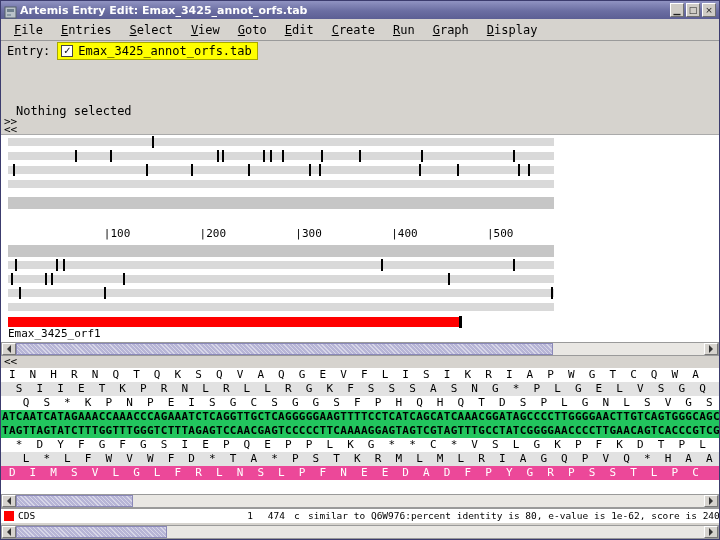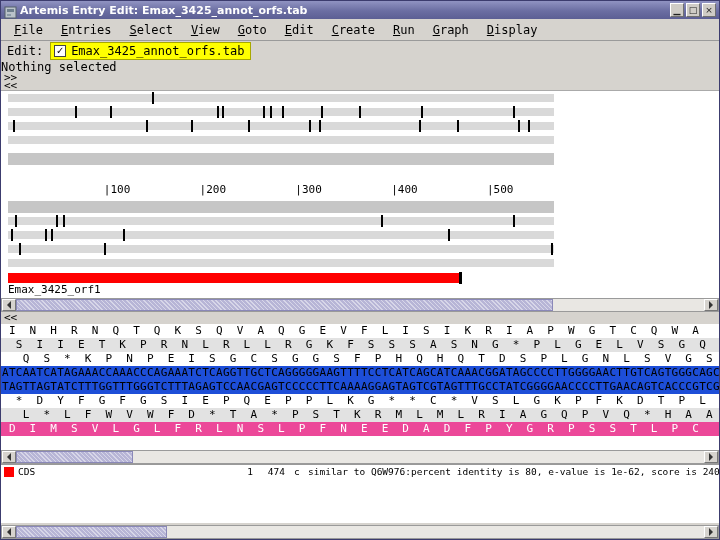--- a/index.html
+++ b/index.html
@@ -50,21 +50,21 @@
     display:inline-flex; align-items:center; gap:5px;
     background:#ffff00; border:1px solid #a8a800;
     padding:1px 5px 1px 3px; font-size:12px; cursor:default;
   }
   .checkbox{
     width:12px; height:12px; background:#ffffff; border:1px solid #444;
     font-size:10px; line-height:10px; text-align:center; color:#111;
     font-family:"DejaVu Sans", sans-serif;
   }
 
-  .statusline{ height:13px; flex:0 0 13px; font-size:12px; line-height:13px; padding-left:0; }
+  .statusline{ height:13px; flex:0 0 13px; font-size:12px; line-height:13px; padding-left:15px;margin-top:44px; }
 
   .ov-nav{ height:16px; flex:0 0 16px; font-size:11px; line-height:8px; padding-left:3px; }
   .ov-nav div{ height:8px; cursor:default; }
 
   
   .overview{ flex:0 0 208px; height:208px; background:#ffffff; position:relative; border-top:1px solid #aaa; }
   .ov-inner{ position:absolute; left:7px; top:0; width:546px; height:100%; }
   .ov-row{ position:absolute; left:0; width:100%; }
   .ov-track{ height:8px; background:#d9d9d9; }
   .ov-tick{ position:absolute; top:-2px; width:2px; height:12px; background:#000; }
@@ -100,21 +100,21 @@
   .detail-nav{ height:12px; flex:0 0 12px; font-size:11px; line-height:11px; padding-left:3px; cursor:default; }
 
   
   .detail{ flex:0 0 126px; background:#ffffff; overflow:hidden; }
   .d-row{
     height:14px; line-height:14px; font-size:11px; letter-spacing:0.28px;
     white-space:pre; overflow:hidden; padding-left:1px;
     font-family:"DejaVu Sans Mono", monospace; color:#000;
   }
   .d-alt{ background:#e2e2e2; }
-  .d-dna{ background:#1d4ed8; }
+  .d-dna{ background:#22c55e;font-weight:bold; }
   .d-cds{ background:#ff0000; color:#ffffff; }
 
   
   .feature-list{ flex:1 1 auto; background:#ffffff; border-top:1px solid #999; position:relative; overflow:hidden; }
   .fl-row{ position:relative; height:14px; font-size:9.5px; line-height:13px; white-space:nowrap; }
   .fl-swatch{ position:absolute; left:3px; top:2px; width:10px; height:10px; background:#ff0000; }
   .fl-type{ position:absolute; left:17px; }
   .fl-start{ position:absolute; left:228px; width:24px; text-align:right; }
   .fl-end{ position:absolute; left:258px; width:26px; text-align:right; }
   .fl-strand{ position:absolute; left:293px; }
@@ -148,21 +148,21 @@
       <span class="menu-item"><span class="mn">V</span>iew</span>
       <span class="menu-item"><span class="mn">G</span>oto</span>
       <span class="menu-item"><span class="mn">E</span>dit</span>
       <span class="menu-item"><span class="mn">C</span>reate</span>
       <span class="menu-item"><span class="mn">R</span>un</span>
       <span class="menu-item"><span class="mn">G</span>raph</span>
       <span class="menu-item"><span class="mn">D</span>isplay</span>
     </div>
 
   <div class="entrybar">
-    <span>Edit:</span>
+    <span>Entry:</span>
     <span class="entry-toggle">
       <span class="checkbox">✓</span>
       <span>Emax_3425_annot_orfs.tab</span>
     </span>
   </div>
 
   <div class="statusline">Nothing selected</div>
 
   <div class="ov-nav">
     <div>&gt;&gt;</div>

